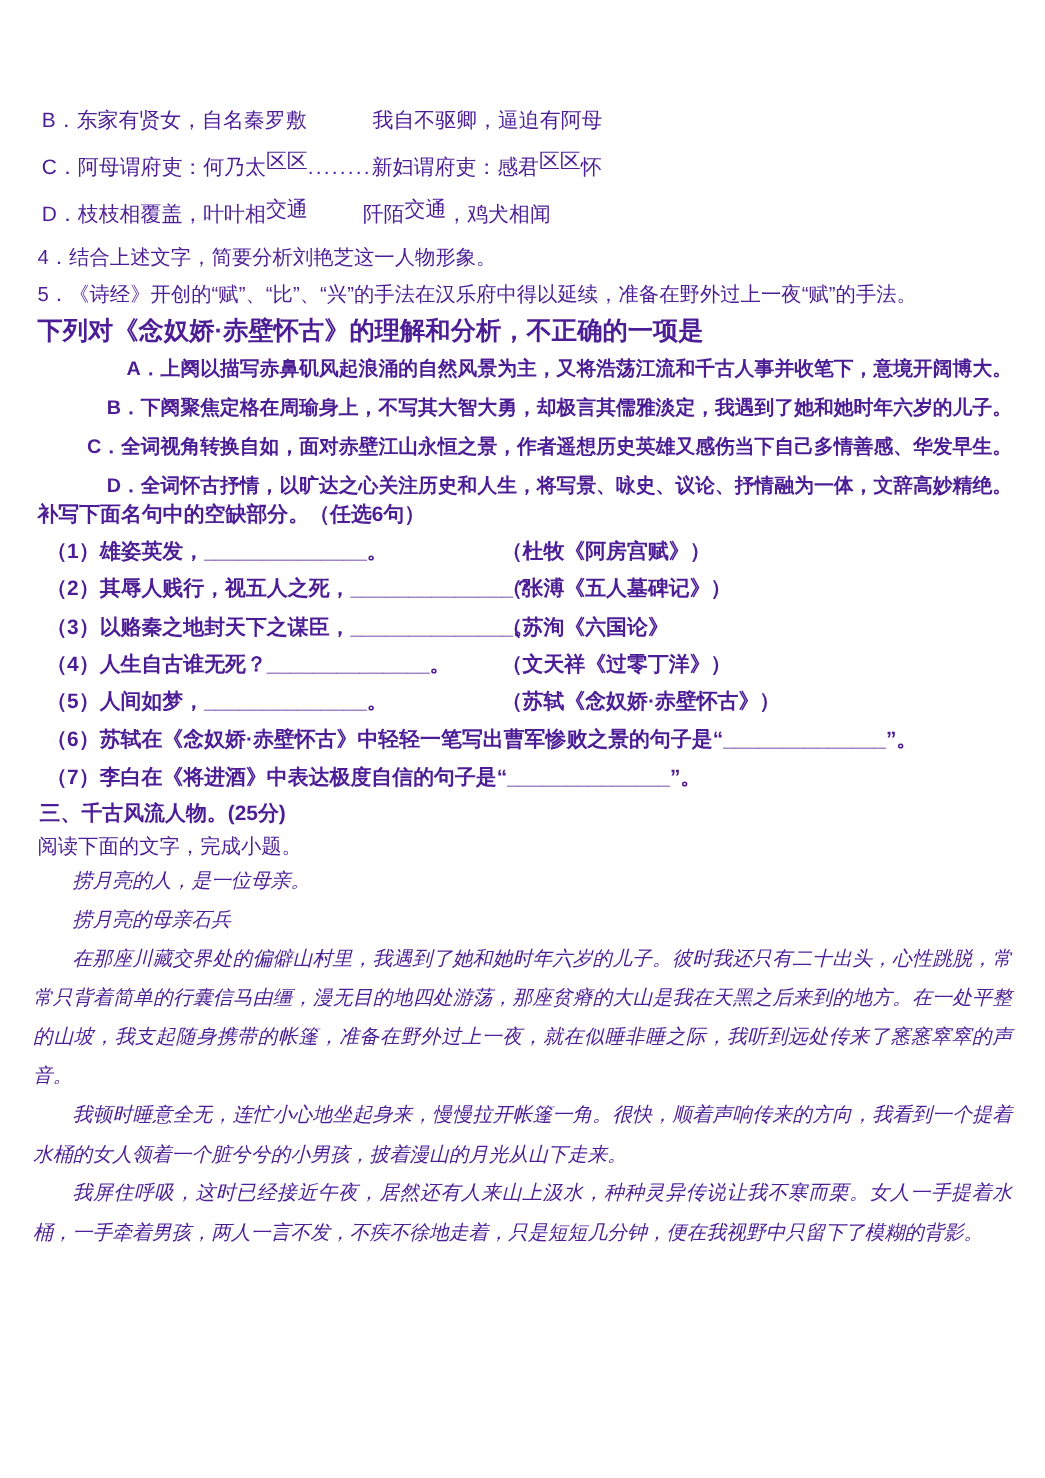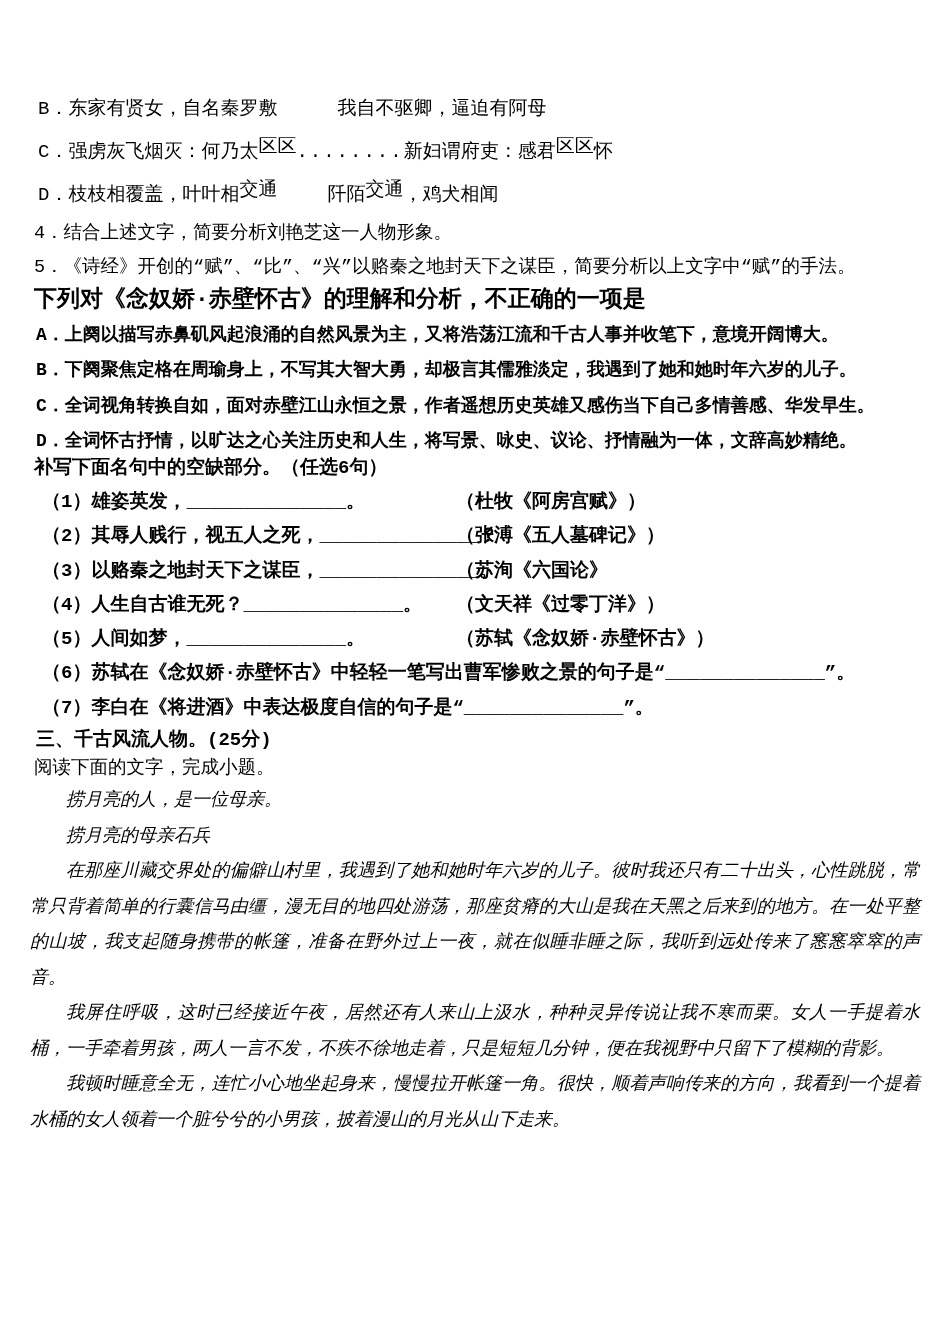--- a/index.html
+++ b/index.html
@@ -1,42 +1,42 @@
 <!DOCTYPE html>
 <html><head>
 <meta charset="utf-8">
 <style>
   html,body { margin:0; padding:0; background:#ffffff; }
   .page {
     position:relative;
     width:950px; height:1344px;
     background:#ffffff;
     overflow:hidden;
-    font-family:Liberation Mono, monospace;
-    color:#000000;
+    font-family:Liberation Sans, sans-serif;
+    color:#4c1d95;
   }
   .inner { padding:88px 30px 0 30px; }
 
   
   .sec-q3 { margin-left:8px; font-size:19px; }
   .sec-q3 .line { line-height:43px; white-space:nowrap; }
 
   
   .sec-q45 { margin-left:4px; font-size:18.5px; }
   .sec-q45 .line { line-height:33.5px; white-space:nowrap; }
 
   
   .stem { margin-left:4px; font-size:23px; font-weight:bold; line-height:33.5px; white-space:nowrap; }
 
   
   .poem p { margin:0; font-size:18px; line-height:33.5px; text-align:justify; text-indent:2em; font-style:italic; }
 
   
   .sec-ad { margin-left:6px; font-size:18px; font-weight:bold; }
-  .sec-ad .line { line-height:35.5px; white-space:nowrap; }
+  .sec-ad .line { line-height:35.5px; white-space:nowrap;text-align:right; }
 
   
   .buxie { margin-top:-8px; margin-left:4px; font-size:19px; font-weight:bold; line-height:33.5px; white-space:nowrap; }
   .fills { margin-left:12px; font-size:19px; font-weight:bold; }
   .fills .line { position:relative; line-height:34.3px; white-space:nowrap; }
   .fills .cite { position:absolute; left:414px; top:0;text-align:right; }
 
   
   .rheading { margin-left:6px; font-size:19px; font-weight:bold; line-height:30px; white-space:nowrap; }
   .rsub { margin-left:4px; font-size:18.5px; line-height:28px; white-space:nowrap; }
@@ -52,33 +52,33 @@
 <body>
 
 <div class="page">
   <div class="inner">
 
     <section class="sec-q3">
       <div class="line">
         <span>B．</span><span>东家有贤女，自名秦罗敷</span><span class="gap60"></span><span>我自不驱卿，逼迫有阿母</span>
       </div>
       <div class="line">
-        <span>C．</span><span>强虏灰飞烟灭：何乃太</span><span class="raise">区区</span><span class="dots">........</span><span>新妇谓府吏：感君</span><span class="raise">区区</span><span>怀</span>
+        <span>C．</span><span>阿母谓府吏：何乃太</span><span class="raise">区区</span><span class="dots">........</span><span>新妇谓府吏：感君</span><span class="raise">区区</span><span>怀</span>
       </div>
       <div class="line">
         <span>D．</span><span>枝枝相覆盖，叶叶相</span><span class="raise">交通</span><span class="gap50"></span><span>阡陌</span><span class="raise">交通</span><span>，鸡犬相闻</span>
       </div>
     </section>
 
     <section class="sec-q45">
       <div class="line">
         <span>4．</span><span>结合上述文字，简要分析刘艳芝这一人物形象。</span>
       </div>
       <div class="line">
-        <span>5．</span><span>《诗经》开创的“赋”、“比”、“兴”以赂秦之地封天下之谋臣，简要分析以上文字中“赋”的手法。</span>
+        <span>5．</span><span>《诗经》开创的“赋”、“比”、“兴”的手法在汉乐府中得以延续，准备在野外过上一夜“赋”的手法。</span>
       </div>
     </section>
 
     <div class="stem">下列对《念奴娇·赤壁怀古》的理解和分析，不正确的一项是</div>
 
 
     <section class="sec-ad">
       <div class="line">
         <span>A．</span><span>上阕以描写赤鼻矶风起浪涌的自然风景为主，又将浩荡江流和千古人事并收笔下，意境开阔博大。</span>
       </div>
@@ -119,18 +119,18 @@
       </div>
     </section>
 
     <div class="rheading">三、千古风流人物。(25分)</div>
     <div class="rsub">阅读下面的文字，完成小题。</div>
 
     <section class="story">
       <p>捞月亮的人，是一位母亲。</p>
       <p>捞月亮的母亲石兵</p>
       <p>在那座川藏交界处的偏僻山村里，我遇到了她和她时年六岁的儿子。彼时我还只有二十出头，心性跳脱，常常只背着简单的行囊信马由缰，漫无目的地四处游荡，那座贫瘠的大山是我在天黑之后来到的地方。在一处平整的山坡，我支起随身携带的帐篷，准备在野外过上一夜，就在似睡非睡之际，我听到远处传来了窸窸窣窣的声音。</p>
+      <p>我顿时睡意全无，连忙小心地坐起身来，慢慢拉开帐篷一角。很快，顺着声响传来的方向，我看到一个提着水桶的女人领着一个脏兮兮的小男孩，披着漫山的月光从山下走来。</p>
       <p>我屏住呼吸，这时已经接近午夜，居然还有人来山上汲水，种种灵异传说让我不寒而栗。女人一手提着水桶，一手牵着男孩，两人一言不发，不疾不徐地走着，只是短短几分钟，便在我视野中只留下了模糊的背影。</p>
-      <p>我顿时睡意全无，连忙小心地坐起身来，慢慢拉开帐篷一角。很快，顺着声响传来的方向，我看到一个提着水桶的女人领着一个脏兮兮的小男孩，披着漫山的月光从山下走来。</p>
     </section>
 
   </div>
 </div>
 
 </body></html>

